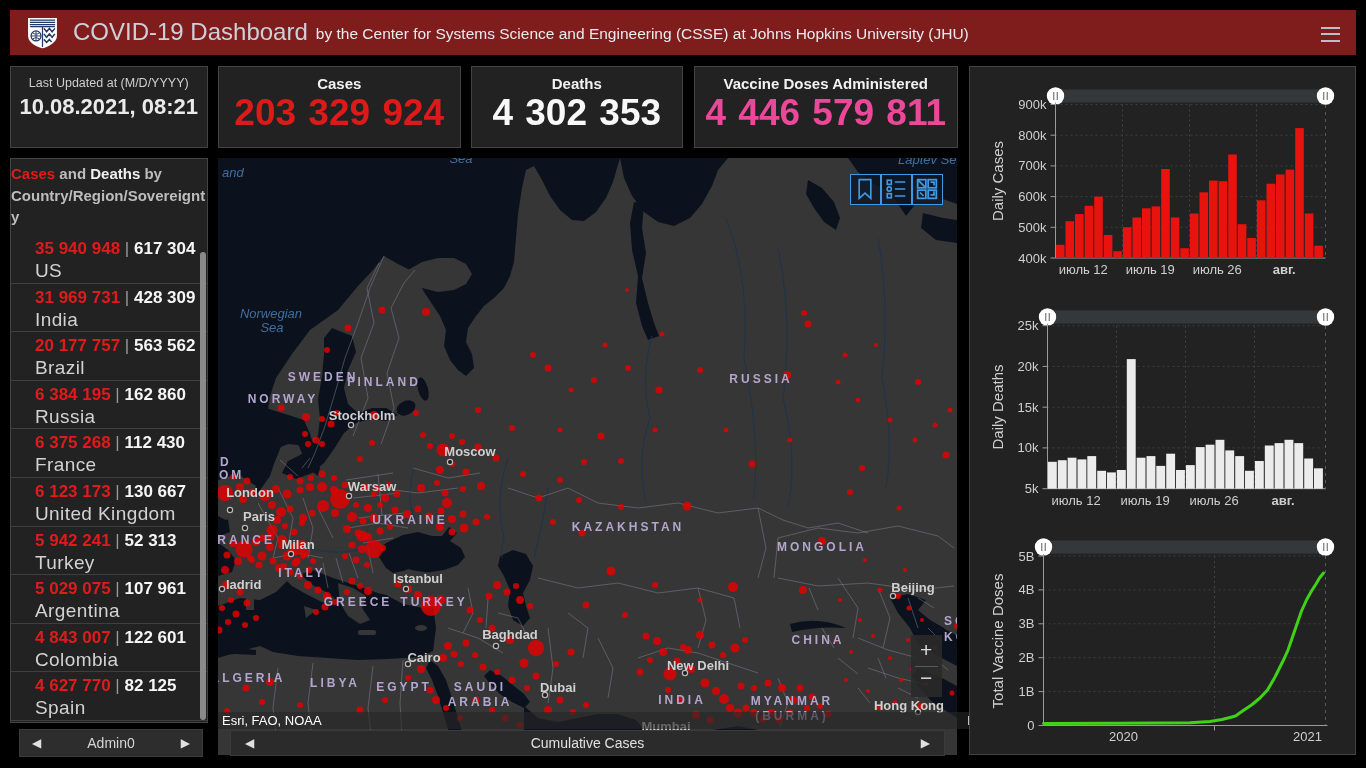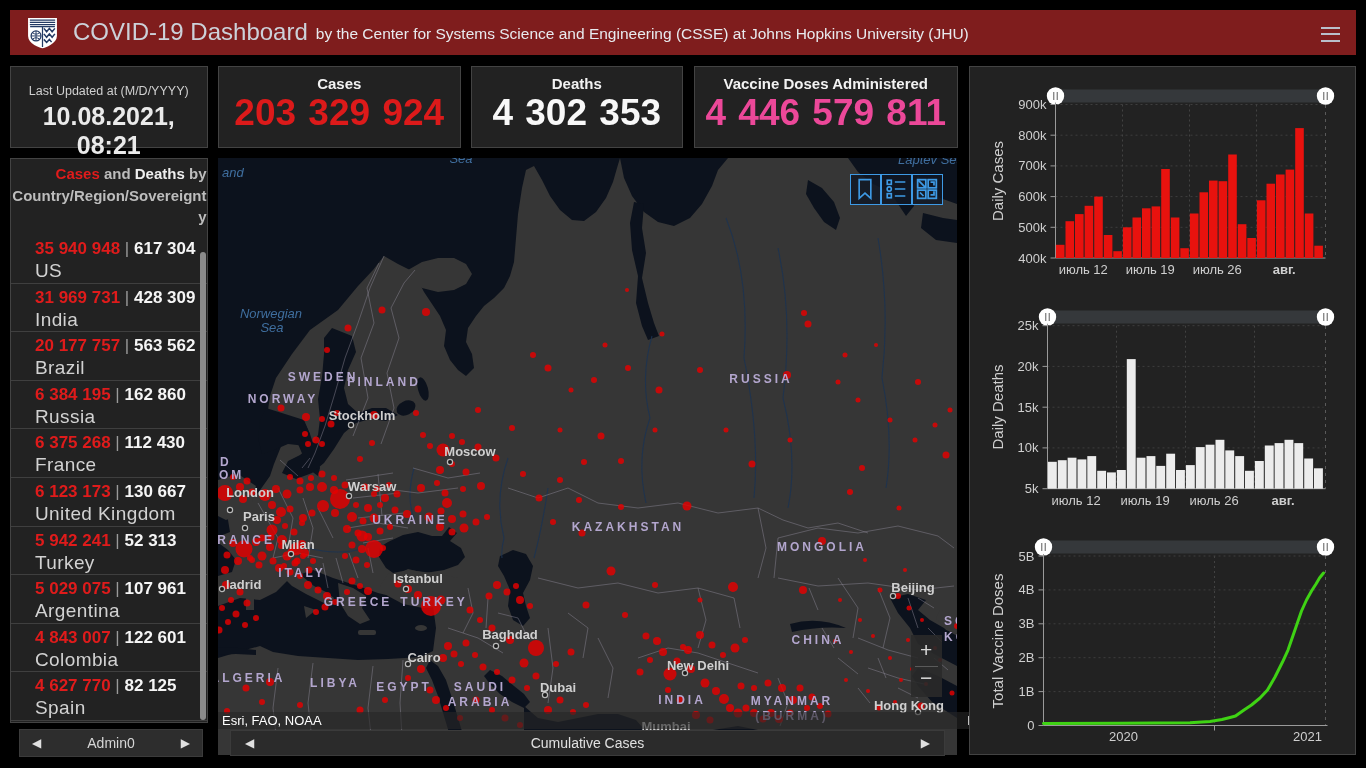--- a/index.html
+++ b/index.html
@@ -4,30 +4,30 @@
 *{margin:0;padding:0;box-sizing:border-box}
 html,body{width:1366px;height:768px;background:#000;overflow:hidden;font-family:"Liberation Sans",sans-serif}
 .abs{position:absolute}
 .panel{background:#222;border:1px solid #434343}
 #header{left:10px;top:10px;width:1345.5px;height:44.5px;background:#7f1d1d;color:#ccd1d9;display:flex;align-items:center}
 #title{font-size:24px;color:#ccd1d9;margin-left:14px;white-space:nowrap}
 #subtitle{font-size:15.5px;color:#e8eaee;margin-left:8px;position:relative;top:2px;white-space:nowrap}
 #burger{position:absolute;right:16px;top:12px;width:19px}
 #burger div{height:2px;background:#b9bfca;margin:4.5px 0}
 #lastupd{left:10px;top:66px;width:197.5px;height:82px;text-align:center}
-#lastupd .t1{font-size:12.5px;color:#cfcfcf;margin-top:17px}
-#lastupd .t2{font-size:25px;font-weight:bold;color:#eaeaea;margin-top:4px}
+#lastupd .t1{font-size:12.5px;color:#cfcfcf;margin-top:9px}
+#lastupd .t2{font-size:22px;font-weight:bold;color:#eaeaea;margin-top:4px}
 .stat{text-align:center}
 .stat .t1{font-size:15px;font-weight:bold;color:#f2f2f2;margin-top:8px}
 .stat .t2{font-size:37px;font-weight:bold;word-spacing:2px}
 #cases{left:218px;top:66px;width:242.5px;height:82px}
 #deaths{left:471px;top:66px;width:211.5px;height:82px}
 #vax{left:693.5px;top:66px;width:264.5px;height:82px}
 #listpanel{left:10px;top:158px;width:197.5px;height:565px;overflow:hidden}
-#listhead{text-align:right;font-size:15px;font-weight:bold;color:#bdbdbd;line-height:21.5px;padding-top:4px;height:76px}
+#listhead{text-align:left;font-size:15px;font-weight:bold;color:#bdbdbd;line-height:21.5px;padding-top:4px;height:76px}
 .row{border-bottom:1px solid #3f3f3f;padding:3px 0 0 24px;height:48.6px}
 .row .rnum{font-size:17px;font-weight:bold;line-height:22px}
 .red{color:#df1b1b} .sep{color:#9a9a9a;font-weight:normal} .wht{color:#f5f5f5}
 .row .rname{font-size:19px;color:#d2d2d2;letter-spacing:0.4px;line-height:22px}
 #scroll{left:200px;top:252px;width:6px;height:468px;background:#8a8a8a;border-radius:3px}
 #admin0{left:19px;top:729px;width:184px;height:28px;background:#2d2d2d;border:1px solid #3b3b3b;color:#d6d6d6;font-size:14px;display:flex;align-items:center;justify-content:center}
 #admin0 .ar{position:absolute;font-size:12px;color:#e0e0e0}
 #mapbox{left:218px;top:158px;width:739px;height:597px;overflow:hidden}
 #esribar{left:218px;top:712px;width:856px;height:17px;background:rgba(38,38,38,0.62);color:#fff;font-size:13px}
 #cumul{left:230px;top:729.5px;width:715px;height:26.5px;background:#2b2b2b;border:1px solid #3b3b3b;color:#e0e0e0;font-size:14px;display:flex;align-items:center;justify-content:center}

